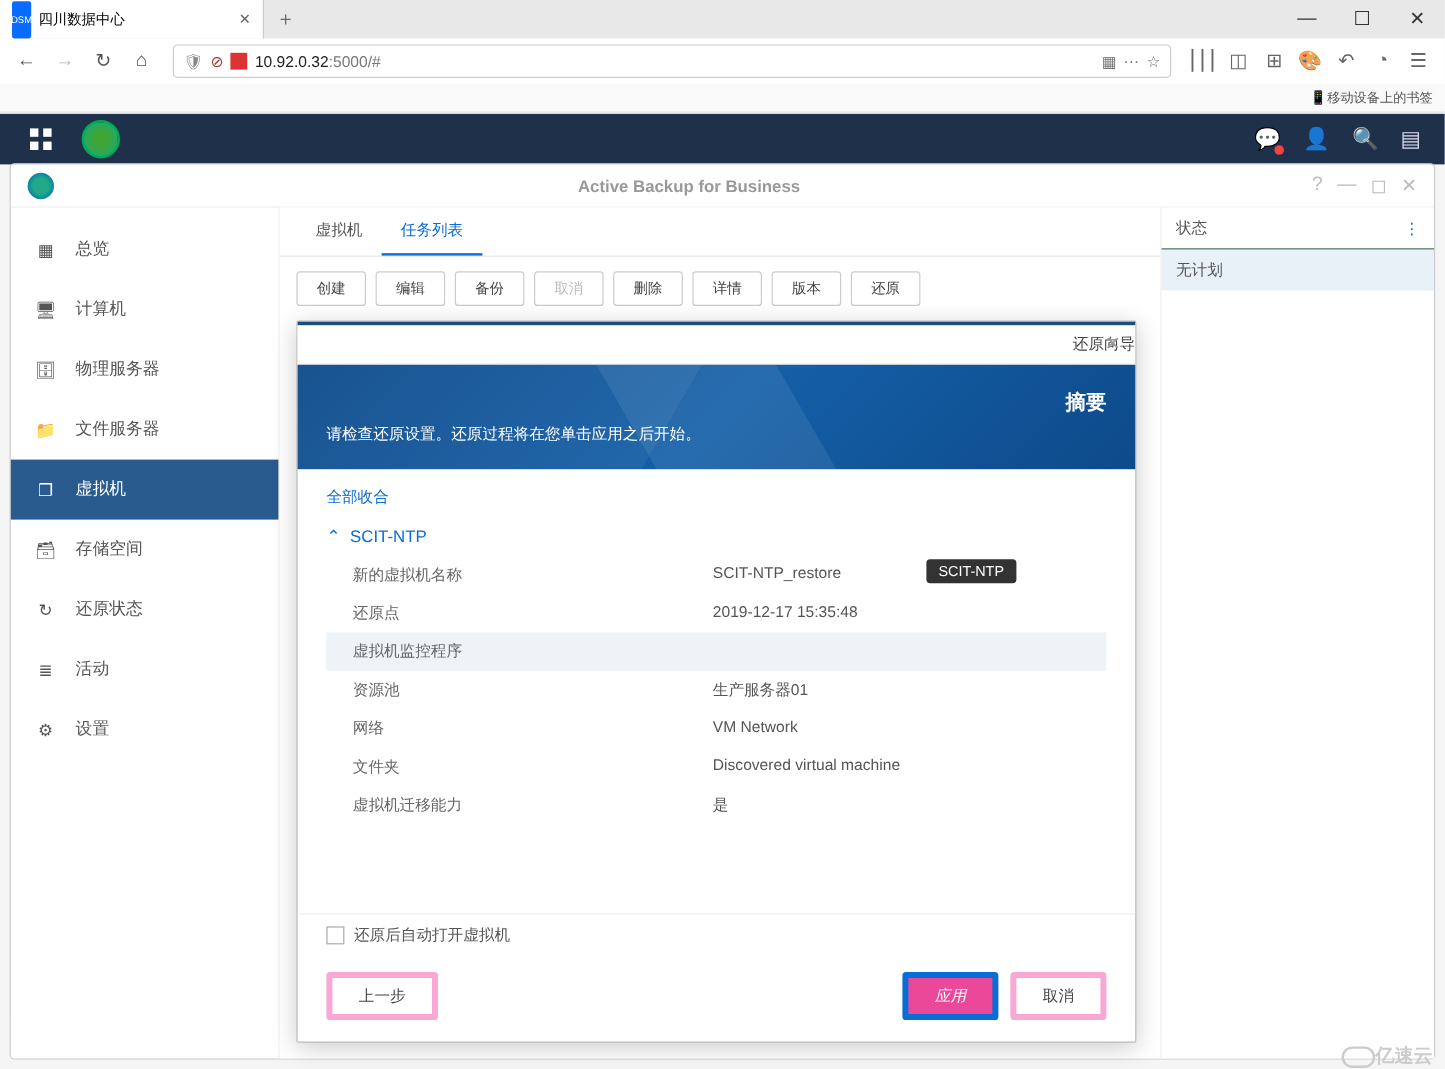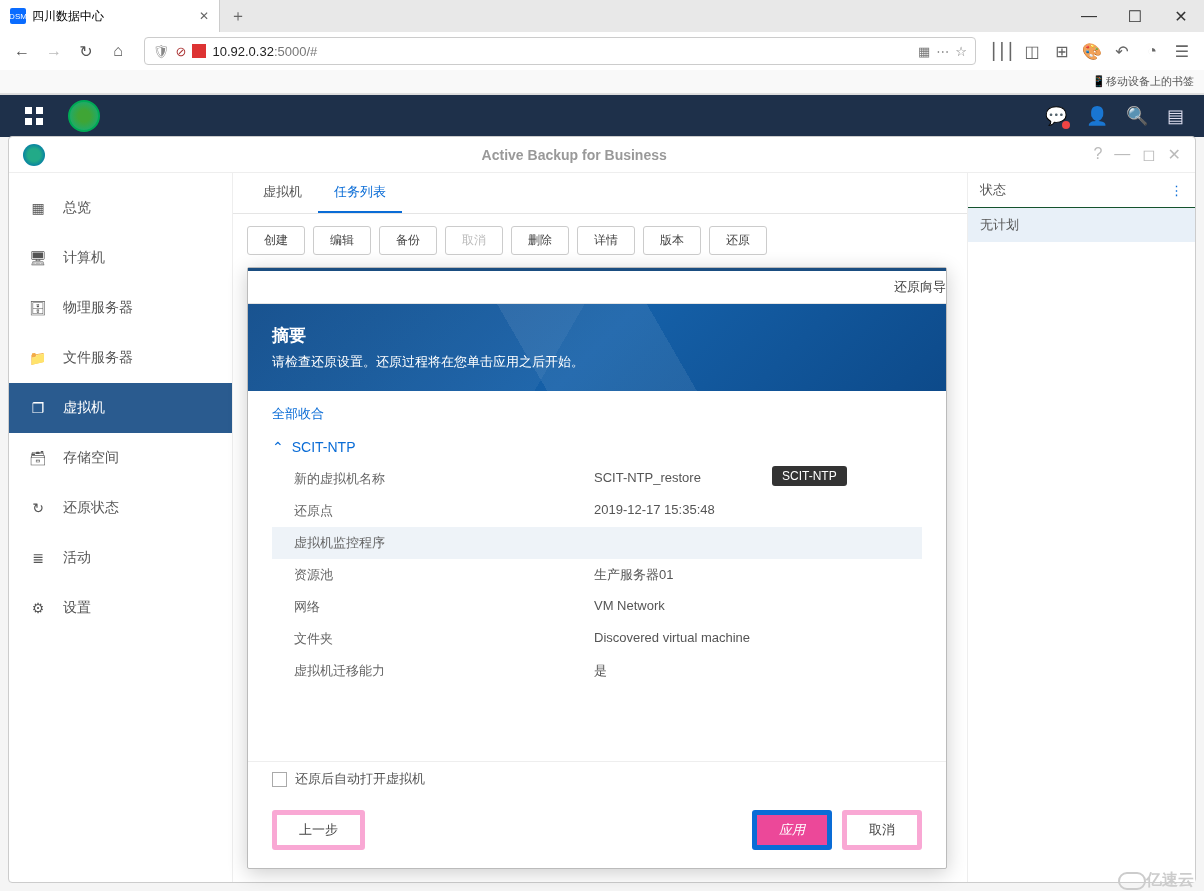--- a/index.html
+++ b/index.html
@@ -2,21 +2,21 @@
 <html><head>
 <meta charset="utf-8">
 <style>
 * { margin: 0; padding: 0; box-sizing: border-box; font-family: "Microsoft YaHei", Arial, sans-serif; }
 body { background: #f5f5f5; width: 1204px; height: 891px; overflow: hidden; position: relative; }
 
 
 .browser-chrome { background: #fff; border-bottom: 1px solid #ddd; }
 .tab-bar { display: flex; align-items: center; height: 32px; background: #e8e8e8; }
 .tab { display: flex; align-items: center; background: #fff; height: 32px; padding: 0 10px; font-size: 12px; width: 220px; border-right: 1px solid #ccc; }
-.tab-icon { width: 16px; height: 16px; background: #0a6cff; color: #fff; font-size: 8px; display: flex; align-items: center; justify-content: center; margin-right: 6px; border-radius: 2px; }
+.tab-icon { width: 16px; height: 31px; background: #0a6cff; color: #fff; font-size: 8px; display: flex; align-items: center; justify-content: center; margin-right: 6px; border-radius: 2px; }
 .tab-close { margin-left: auto; color: #666; cursor: pointer; }
 .new-tab { padding: 0 10px; color: #666; cursor: pointer; }
 .win-controls { margin-left: auto; display: flex; }
 .win-btn { width: 46px; height: 32px; display: flex; align-items: center; justify-content: center; color: #333; cursor: pointer; }
 
 .nav-bar { display: flex; align-items: center; height: 38px; padding: 0 8px; gap: 4px; }
 .nav-btn { width: 28px; height: 28px; display: flex; align-items: center; justify-content: center; color: #555; cursor: pointer; border-radius: 4px; }
 .nav-btn.disabled { color: #bbb; }
 .url-bar { flex: 1; display: flex; align-items: center; height: 28px; border: 1px solid #ccc; border-radius: 4px; padding: 0 8px; margin: 0 8px; font-size: 13px; color: #777; gap: 6px; }
 .url-bar .shield { color: #888; }
@@ -69,21 +69,21 @@
 
 
 .modal { position: absolute; top: 0; left: 14px; width: 700px; background: #fff; border: 1px solid #bbb; box-shadow: 0 4px 20px rgba(0,0,0,0.2); border-radius: 2px; }
 .modal-title { height: 36px; display: flex; align-items: center; justify-content: flex-end; background: #fff; border-bottom: 1px solid #e5e5e5; position: relative; font-size: 13px; color: #444; border-top: 3px solid #1a4d80; }
 .modal-close { position: absolute; right: 12px; color: #999; cursor: pointer; font-size: 16px; }
 
 .modal-banner { background: linear-gradient(135deg, #0d4a8a 0%, #1560a8 50%, #0d4a8a 100%); color: #fff; padding: 20px 24px; position: relative; overflow: hidden; }
 .banner-poly { position: absolute; inset: 0; background:
   linear-gradient(60deg, transparent 40%, rgba(255,255,255,0.08) 40%, rgba(255,255,255,0.08) 60%, transparent 60%),
   linear-gradient(-60deg, transparent 55%, rgba(255,255,255,0.05) 55%); }
-.banner-title { font-size: 17px; font-weight: bold; margin-bottom: 6px; position: relative; }
+.banner-title { font-size: 17px; font-weight: bold; margin-bottom: 6px; position: relative; text-align: right; }
 .banner-sub { font-size: 13px; position: relative; }
 
 .modal-body { padding: 14px 24px; }
 .collapse-all { text-align: left; font-size: 13px; color: #0a6cd6; cursor: pointer; margin-bottom: 8px; }
 .section-head { display: flex; align-items: center; gap: 8px; color: #0a6cd6; font-size: 14px; font-weight: 500; padding: 8px 0; cursor: pointer; }
 .sec-chevron { color: #0a6cd6; }
 
 .detail-row { display: flex; padding: 7px 22px; font-size: 13px; color: #555; }
 .detail-row.hl { background: #eef3f8; }
 .detail-label { width: 300px; color: #666; }

